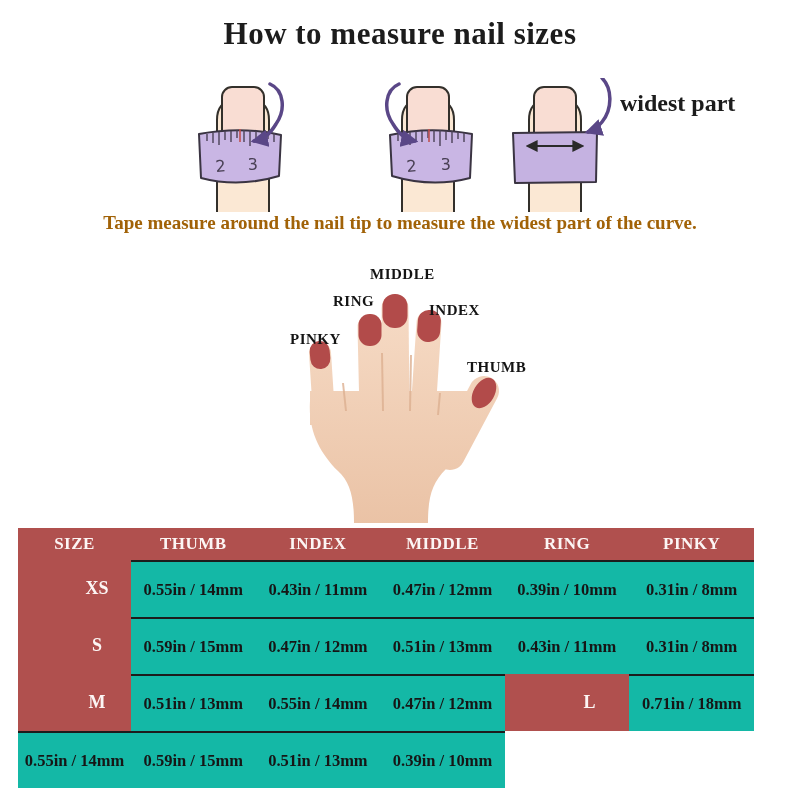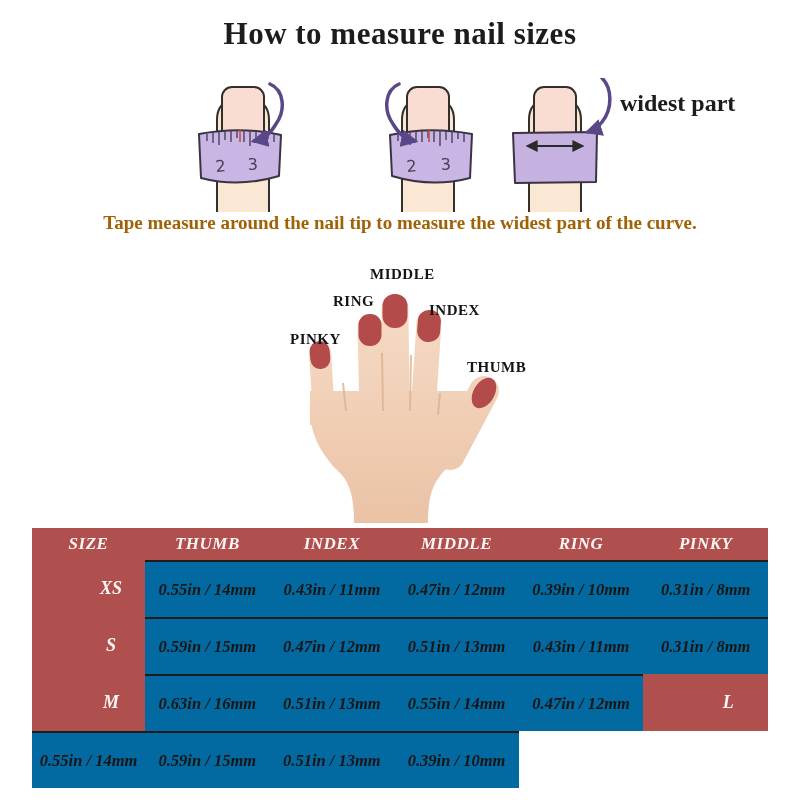--- a/index.html
+++ b/index.html
@@ -22,33 +22,33 @@
   .hand-svg{position:absolute;left:280px;top:283px;}
   .hand-label{
     position:absolute;font-size:15px;font-weight:bold;letter-spacing:0.5px;color:#141414;
   }
   .lbl-middle{left:370px;top:266px;}
   .lbl-ring{left:333px;top:293px;}
   .lbl-index{left:429px;top:302px;}
   .lbl-pinky{left:290px;top:331px;}
   .lbl-thumb{left:467px;top:359px;}
   .size-table{
-    position:absolute;left:32px;top:528px;width:736px;
-    display:grid;grid-template-columns:113px repeat(5,1fr);font-style:italic;
+    position:absolute;left:18px;top:528px;width:736px;
+    display:grid;grid-template-columns:113px repeat(5,1fr);
   }
   .th{
     background:#b0504e;color:#fcf5f4;font-weight:bold;font-size:17px;letter-spacing:0.5px;
     height:32px;display:flex;align-items:center;justify-content:center;
   }
   .size-cell{
     background:#b0504e;color:#fcf5f4;font-weight:bold;font-size:18px;
     height:57px;display:flex;align-items:center;justify-content:center;padding-left:45px;
   }
   .data-cell{
-    background:#0369a1;color:#161616;font-weight:bold;font-size:16.5px;
+    background:#14b8a6;color:#161616;font-weight:bold;font-size:16.5px;
     height:55px;display:flex;align-items:center;justify-content:center;
     border-top:2px solid #1c1c1c;
   }
   .hidden-defs{position:absolute;width:0;height:0;overflow:hidden;}
 </style>
 </head>
 <body>
 
 <div class="canvas">
 
@@ -176,25 +176,25 @@
     <div class="data-cell">0.31in / 8mm</div>
 
     <div class="size-cell">S</div>
     <div class="data-cell">0.59in / 15mm</div>
     <div class="data-cell">0.47in / 12mm</div>
     <div class="data-cell">0.51in / 13mm</div>
     <div class="data-cell">0.43in / 11mm</div>
     <div class="data-cell">0.31in / 8mm</div>
 
     <div class="size-cell">M</div>
-    <div class="data-cell">0.63in / 16mm</div>
     <div class="data-cell">0.51in / 13mm</div>
     <div class="data-cell">0.55in / 14mm</div>
     <div class="data-cell">0.47in / 12mm</div>
 
     <div class="size-cell">L</div>
+    <div class="data-cell">0.71in / 18mm</div>
     <div class="data-cell">0.55in / 14mm</div>
     <div class="data-cell">0.59in / 15mm</div>
     <div class="data-cell">0.51in / 13mm</div>
     <div class="data-cell">0.39in / 10mm</div>
   </div>
 
 </div>
 
 </body></html>

